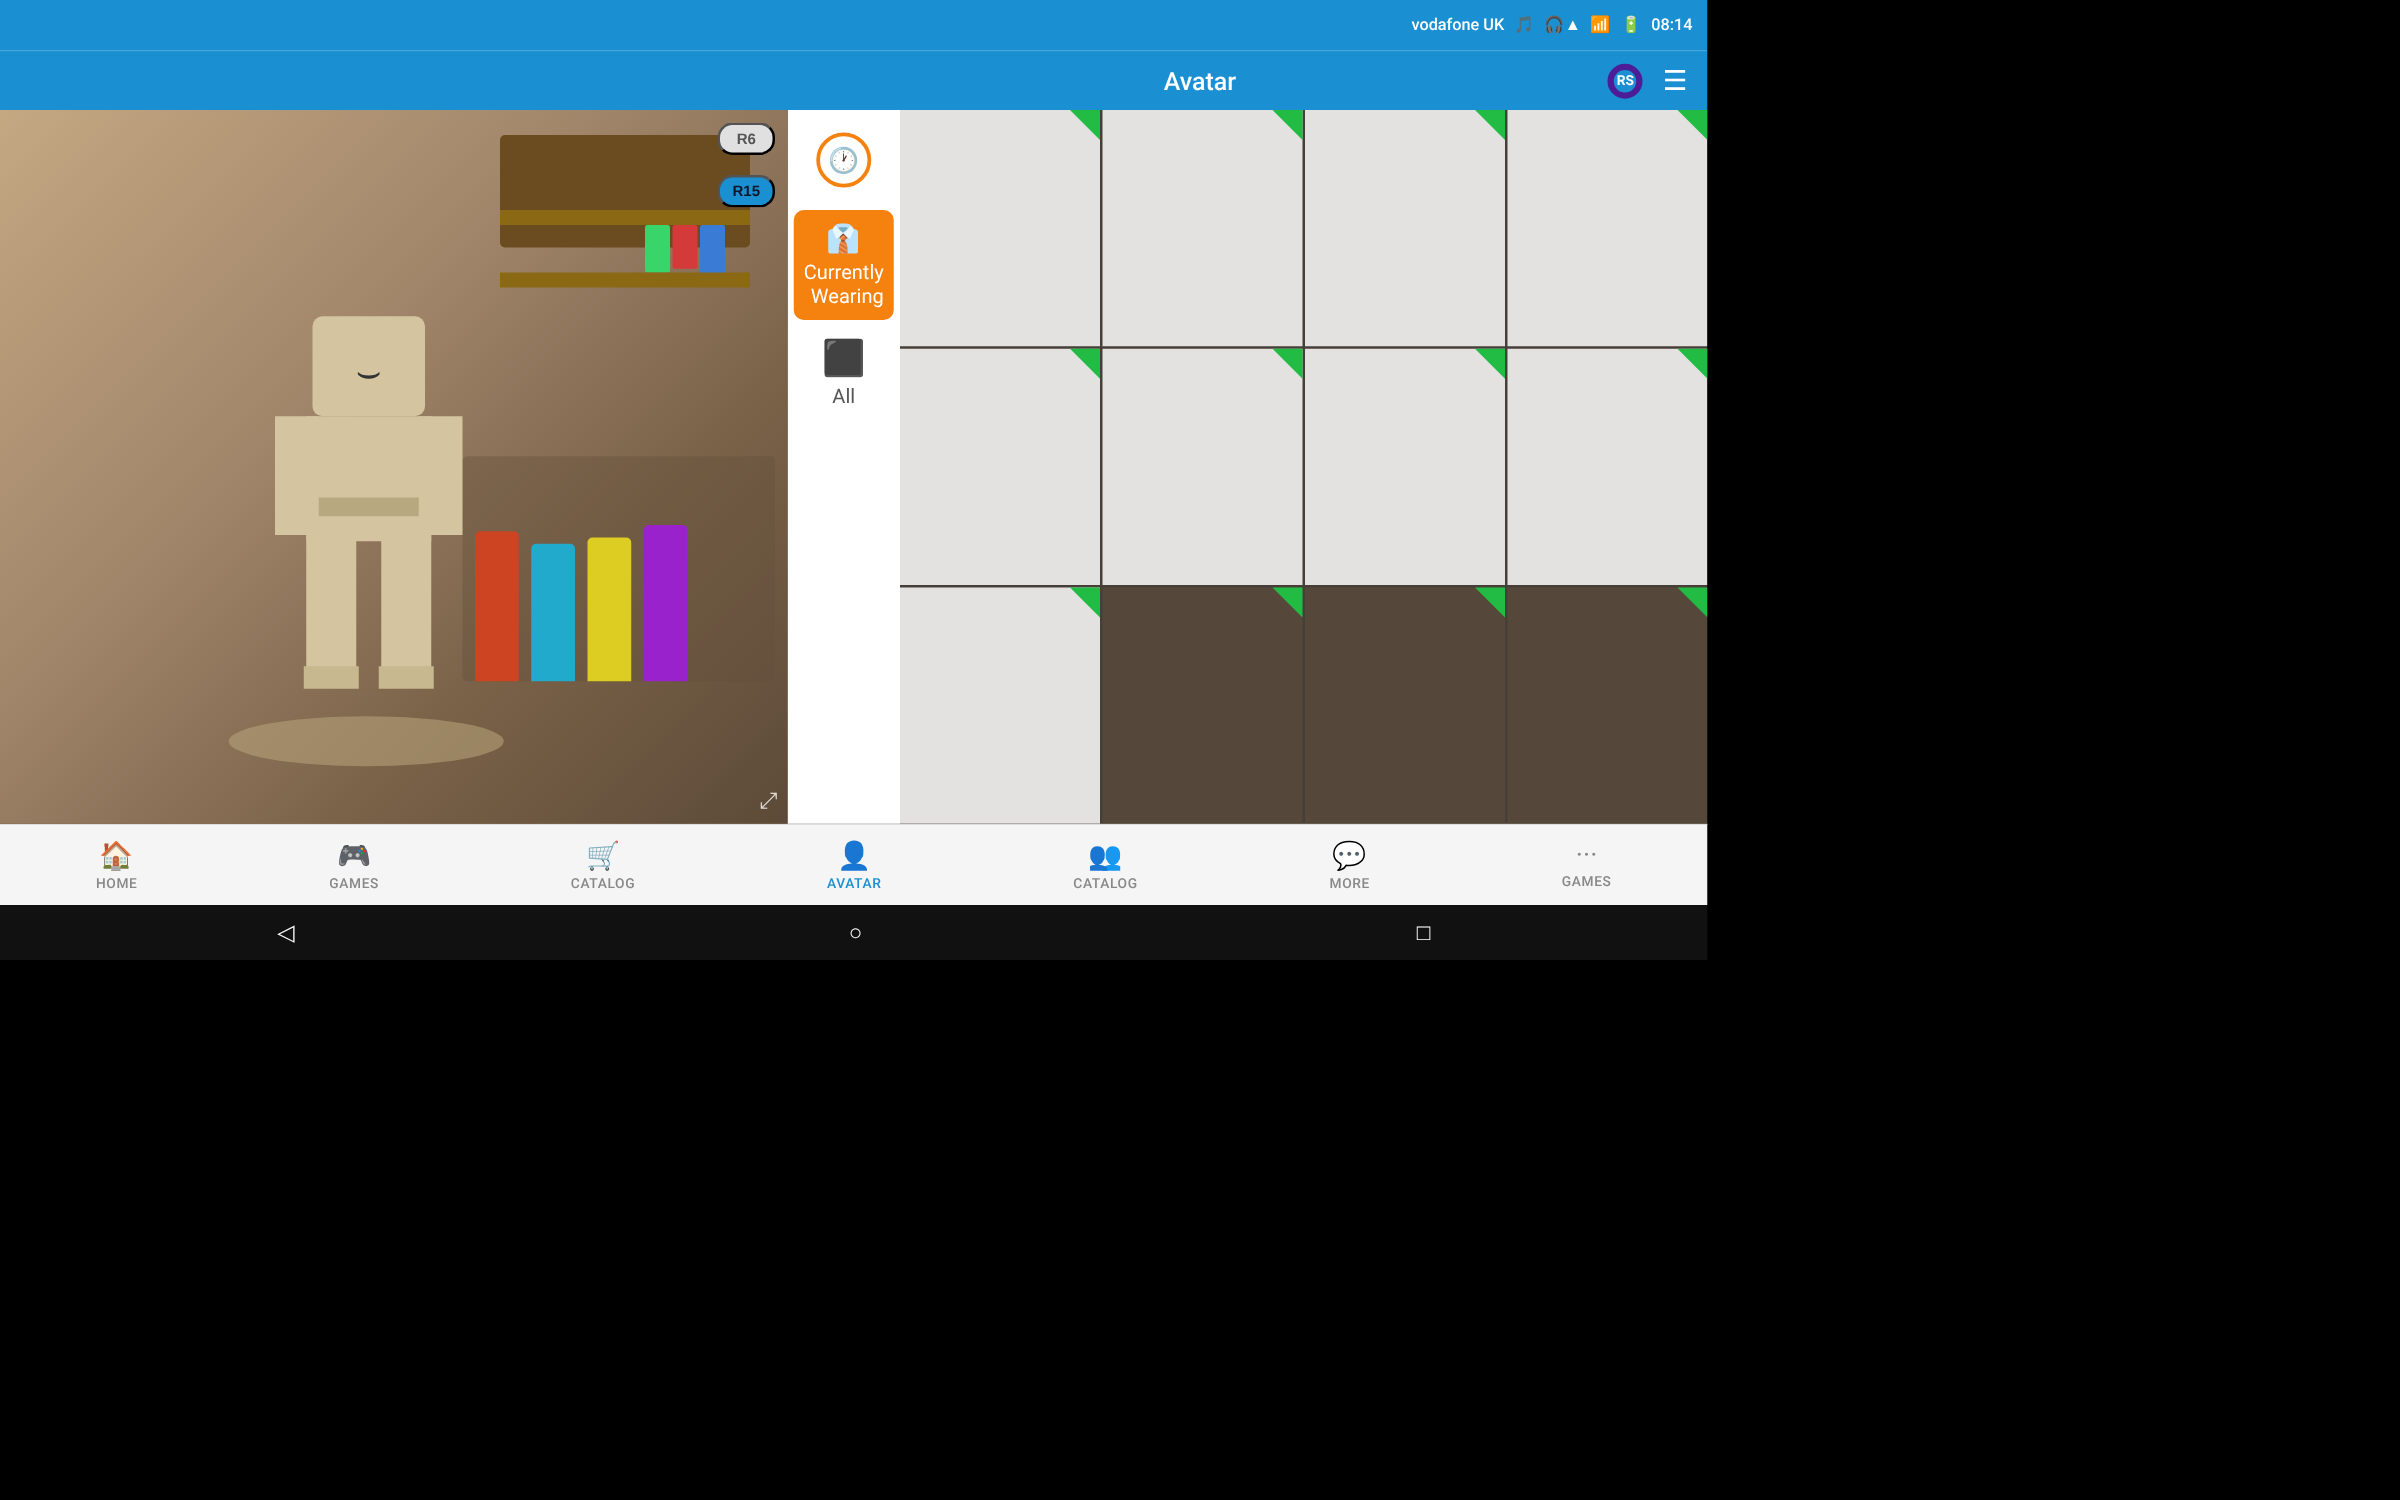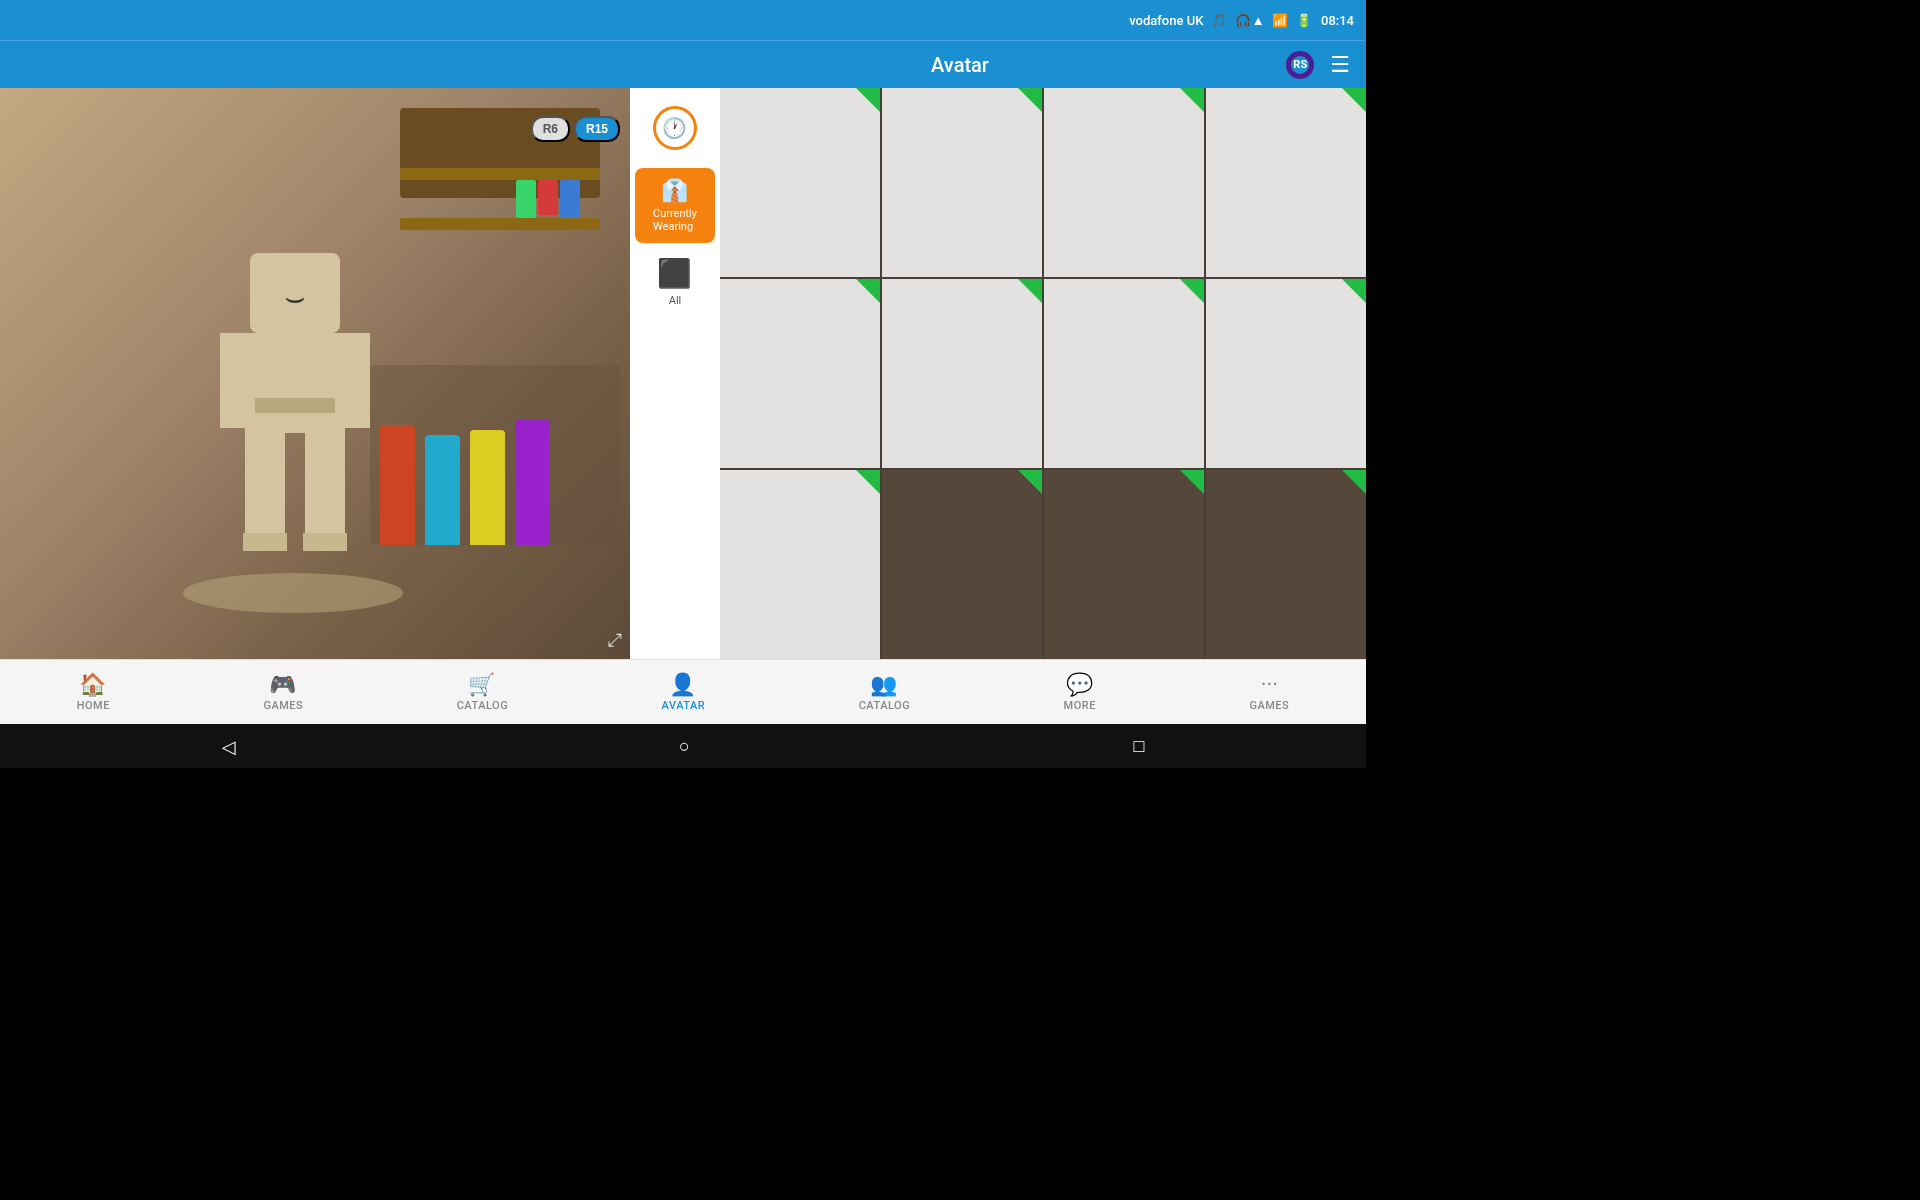--- a/index.html
+++ b/index.html
@@ -190,39 +190,40 @@
       transform: translateX(-60%);
       width: 220px;
       height: 40px;
       background: rgba(180,160,120,0.6);
       border-radius: 50%;
     }
 
     
     .avatar-mode-toggle {
       position: absolute;
-      top: 28px;
+      top: 10px;
       right: 10px;
       display: flex;
-      gap: 4px;
+      gap: 16px;
+      flex-direction: column;
     }
     .mode-btn {
       padding: 4px 10px;
       border-radius: 12px;
       font-size: 12px;
       font-weight: bold;
       cursor: pointer;
     }
     .mode-btn-r6 {
       background: #e0e0e0;
       color: #555;
     }
     .mode-btn-r15 {
       background: #1a8fd1;
-      color: #ffffff;
+      color: #0f172a;
     }
 
     
     .expand-icon {
       position: absolute;
       bottom: 8px;
       right: 8px;
       color: #fff;
       font-size: 18px;
       opacity: 0.8;
@@ -250,22 +251,22 @@
     }
     .side-panel-btn.active {
       background: #f5820f;
       color: #fff;
     }
     .side-panel-btn .icon {
       font-size: 22px;
       margin-bottom: 4px;
     }
     .side-panel-btn .label {
-      font-size: 11px;
-      text-align: left;
+      font-size: 16px;
+      text-align: right;
       line-height: 1.2;
     }
     .side-panel-btn.active .label {
       color: #fff;
     }
     .side-panel-btn.inactive .label {
       color: #555;
     }
 
     

